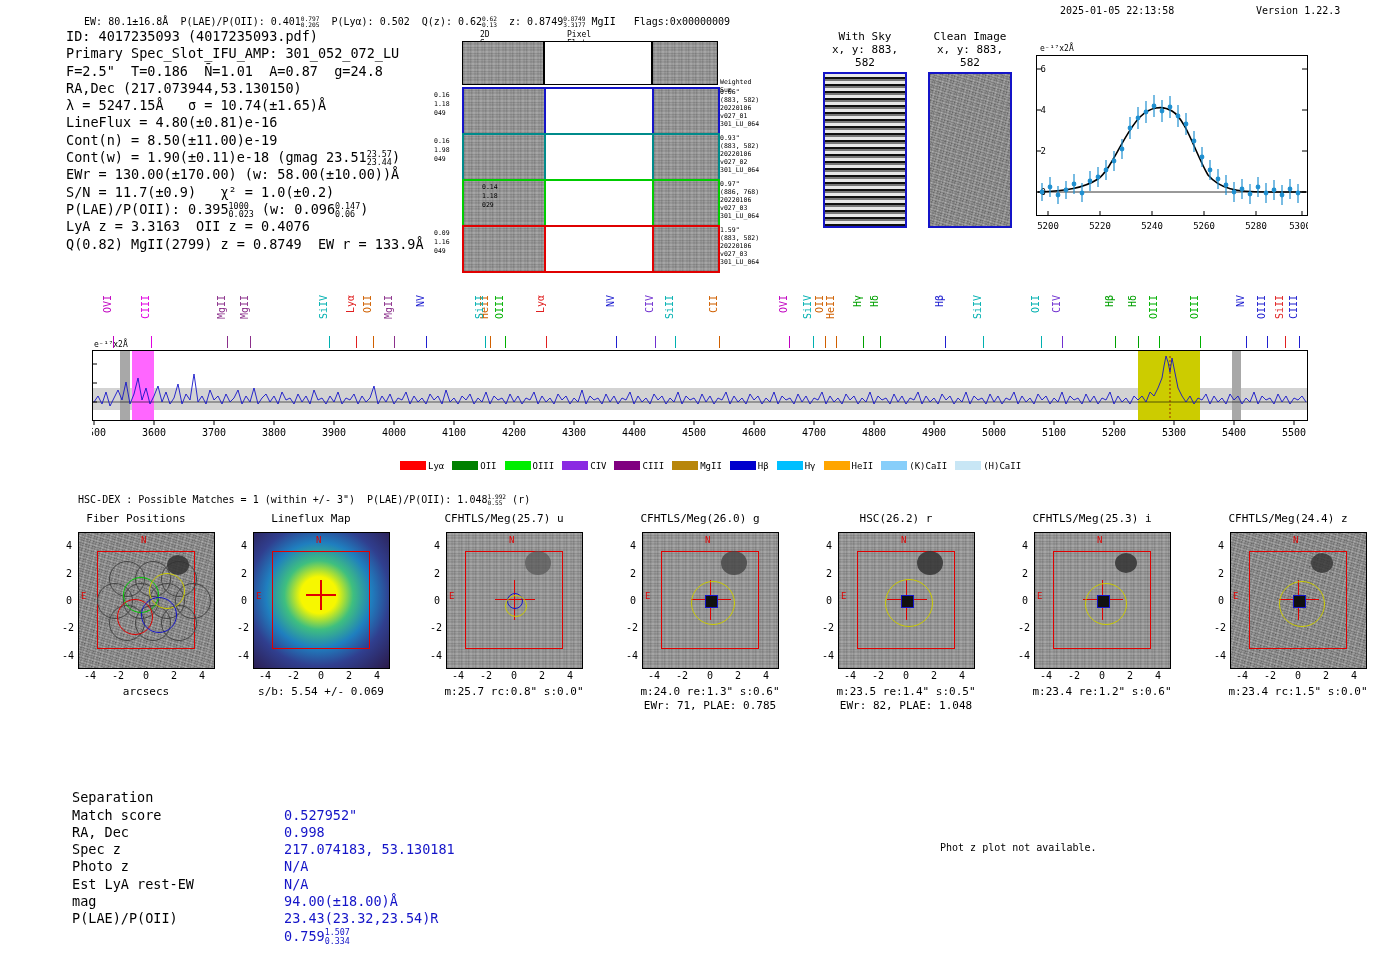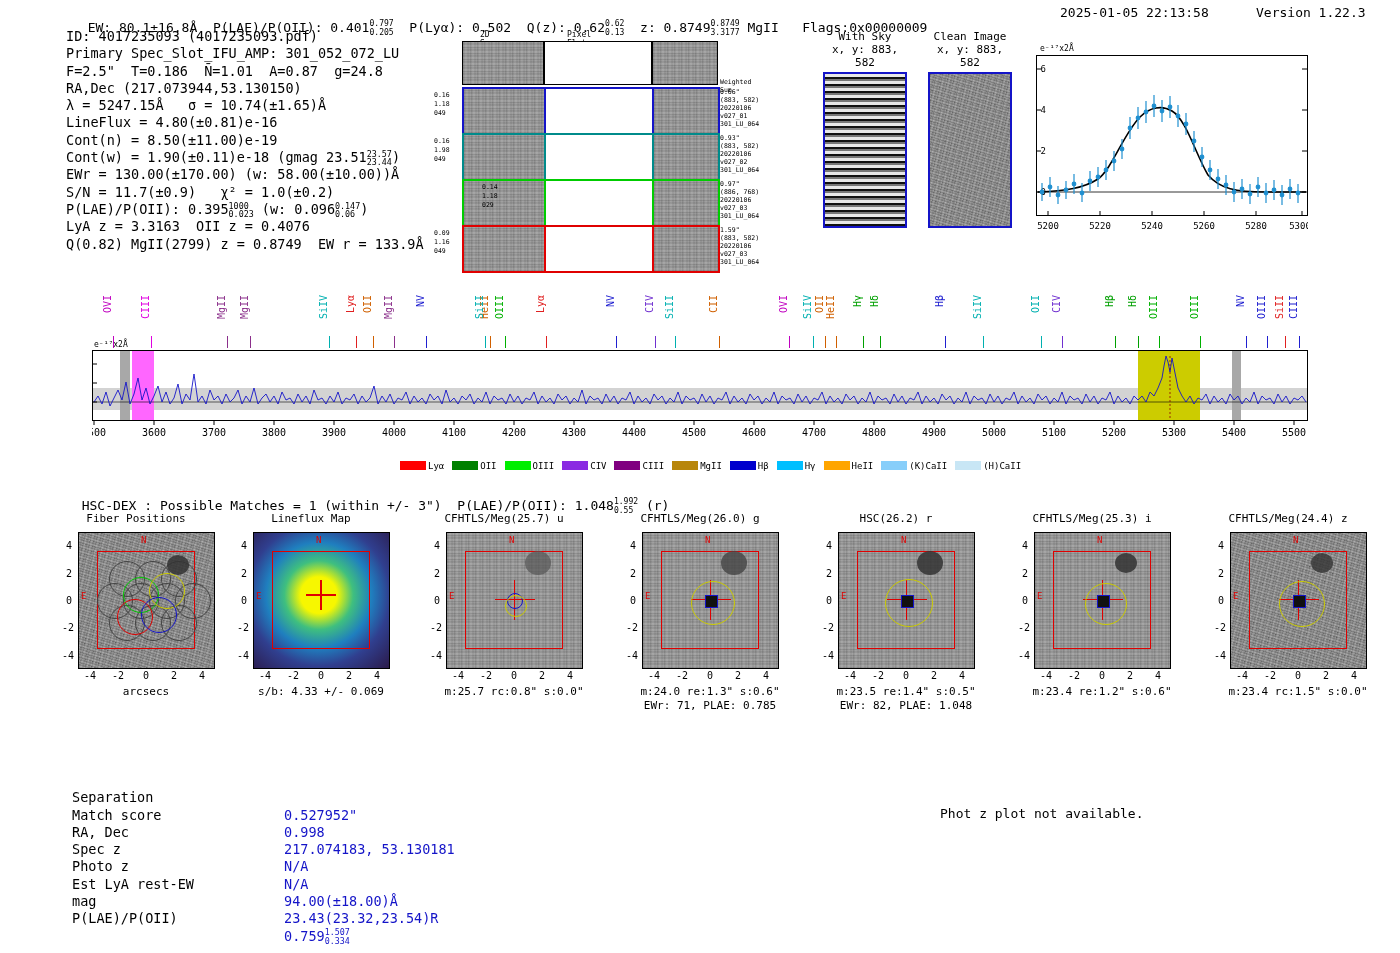--- a/index.html
+++ b/index.html
@@ -1,18 +1,18 @@
 <!DOCTYPE html>
 <html><head>
 <meta charset="utf-8">
 <style>
   html,body{margin:0;padding:0;background:#ffffff;}
   body{width:1400px;height:953px;font-family:"DejaVu Sans Mono",monospace;color:#000;position:relative;overflow:hidden;}
   .abs{position:absolute;}
-  .hdr{font-size:13px;letter-spacing:0px;white-space:pre;}
+  .hdr{font-size:10px;letter-spacing:0px;white-space:pre;}
   .tiny{font-size:8px;}
   .xtiny{font-size:6.5px;}
   .frac{display:inline-block;vertical-align:middle;font-size:0.62em;line-height:1.0;text-align:left;}
   .frac span{display:block;}
   .infoline{font-size:13.5px;white-space:pre;line-height:17.3px;}
   .bluebox{border:2px solid #1414c8;}
   .noise{background-image:
       repeating-linear-gradient(0deg, rgba(0,0,0,0.16) 0px, rgba(255,255,255,0.14) 2px, rgba(0,0,0,0.10) 4px, rgba(255,255,255,0.05) 6px),
       repeating-linear-gradient(90deg, rgba(0,0,0,0.14) 0px, rgba(255,255,255,0.12) 3px, rgba(0,0,0,0.08) 5px, rgba(255,255,255,0.06) 7px);
       background-color:#9a9a9a;}
@@ -441,21 +441,21 @@
   <div class="abs axlabel" style="left:10px;top:28px;">4</div>
   <div class="abs axlabel" style="left:10px;top:56px;">2</div>
   <div class="abs axlabel" style="left:10px;top:83px;">0</div>
   <div class="abs axlabel" style="left:6px;top:110px;">-2</div>
   <div class="abs axlabel" style="left:6px;top:138px;">-4</div>
   <div class="abs axlabel" style="left:28px;top:158px;">-4</div>
   <div class="abs axlabel" style="left:56px;top:158px;">-2</div>
   <div class="abs axlabel" style="left:87px;top:158px;">0</div>
   <div class="abs axlabel" style="left:115px;top:158px;">2</div>
   <div class="abs axlabel" style="left:143px;top:158px;">4</div>
-  <div class="abs caption" style="left:-5px;top:173px;width:190px;">s/b: 4.33 +/- 0.069</div>
+  <div class="abs caption" style="left:-5px;top:173px;width:190px;">s/b: 5.54 +/- 0.069</div>
 </div>
 
 <div class="abs" style="left:424px;top:512px;">
   <div class="caption" style="width:160px;">CFHTLS/Meg(25.7) u</div>
   <div class="abs" style="left:22px;top:20px;width:135px;height:135px;">
     <div class="noise" style="width:135px;height:135px;border:1px solid #000;position:relative;">
       <div class="redsq" style="left:18px;top:18px;width:96px;height:96px;"></div>
       <div class="abs" style="left:62px;top:2px;color:#e00000;font-size:9px;">N</div>
       <div class="abs" style="left:2px;top:58px;color:#e00000;font-size:9px;">E</div>
       <div class="redcross" style="left:48px;top:66px;width:40px;height:1px;"></div>
@@ -616,13 +616,13 @@
   <div class="infoline" style="position:relative;height:17.3px;">
     <span class="abs" style="left:0;">mag</span>
     <span class="abs" style="left:212px;color:#1414c8;">23.43(23.32,23.54)R</span>
   </div>
   <div class="infoline" style="position:relative;height:17.3px;">
     <span class="abs" style="left:0;">P(LAE)/P(OII)</span>
     <span class="abs" style="left:212px;color:#1414c8;"><span>0.759</span><span class="frac"><span>1.507</span><span>0.334</span></span></span>
   </div>
 </div>
 
-<div class="abs hdr" style="left:940px;top:806px;">Phot z plot not available.</div>
+<div class="abs hdr" style="left:940px;top:842px;">Phot z plot not available.</div>
 
 </body></html>

